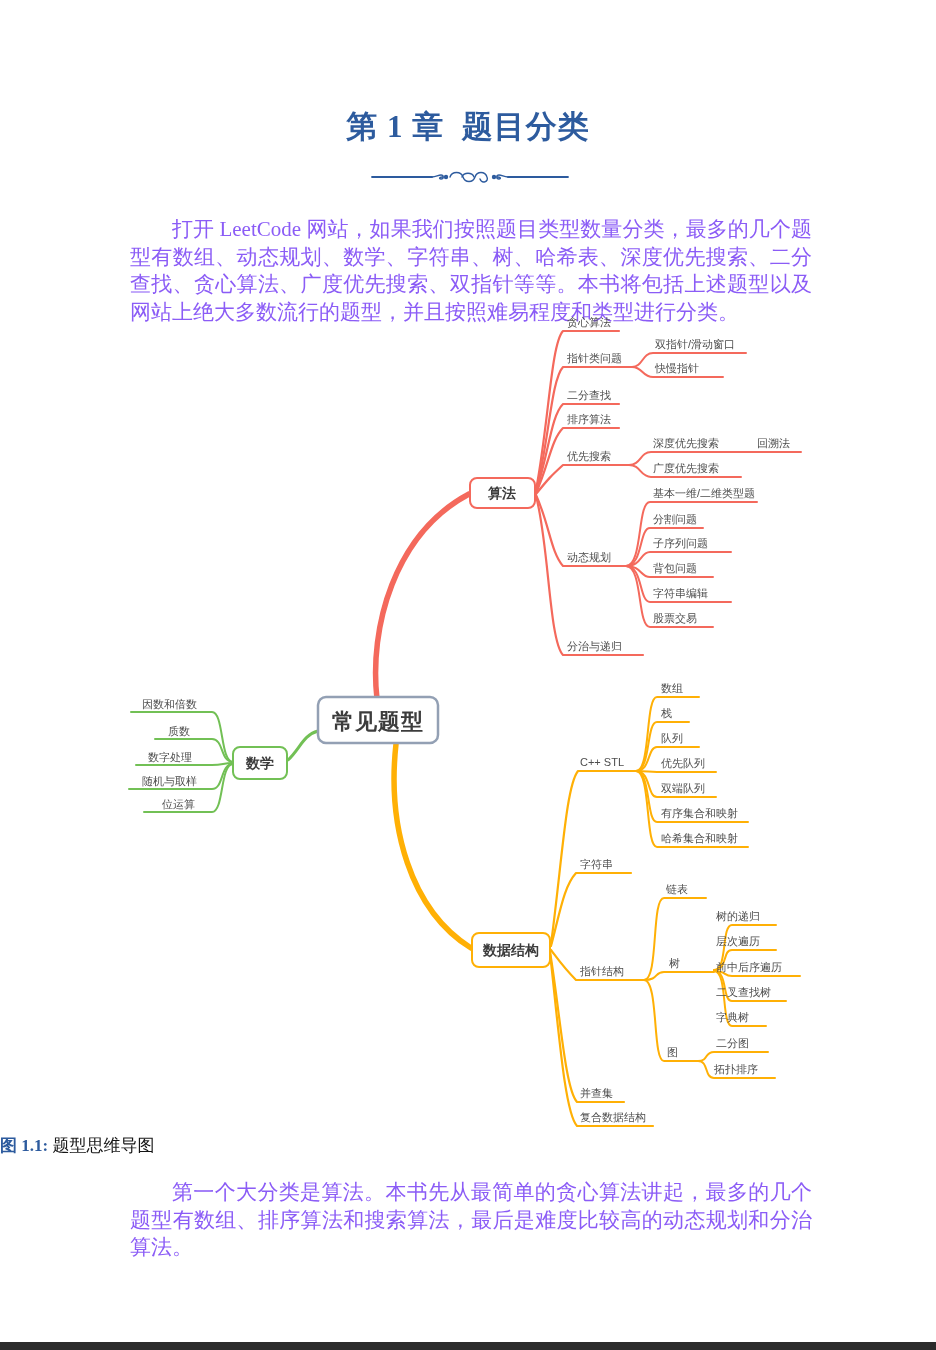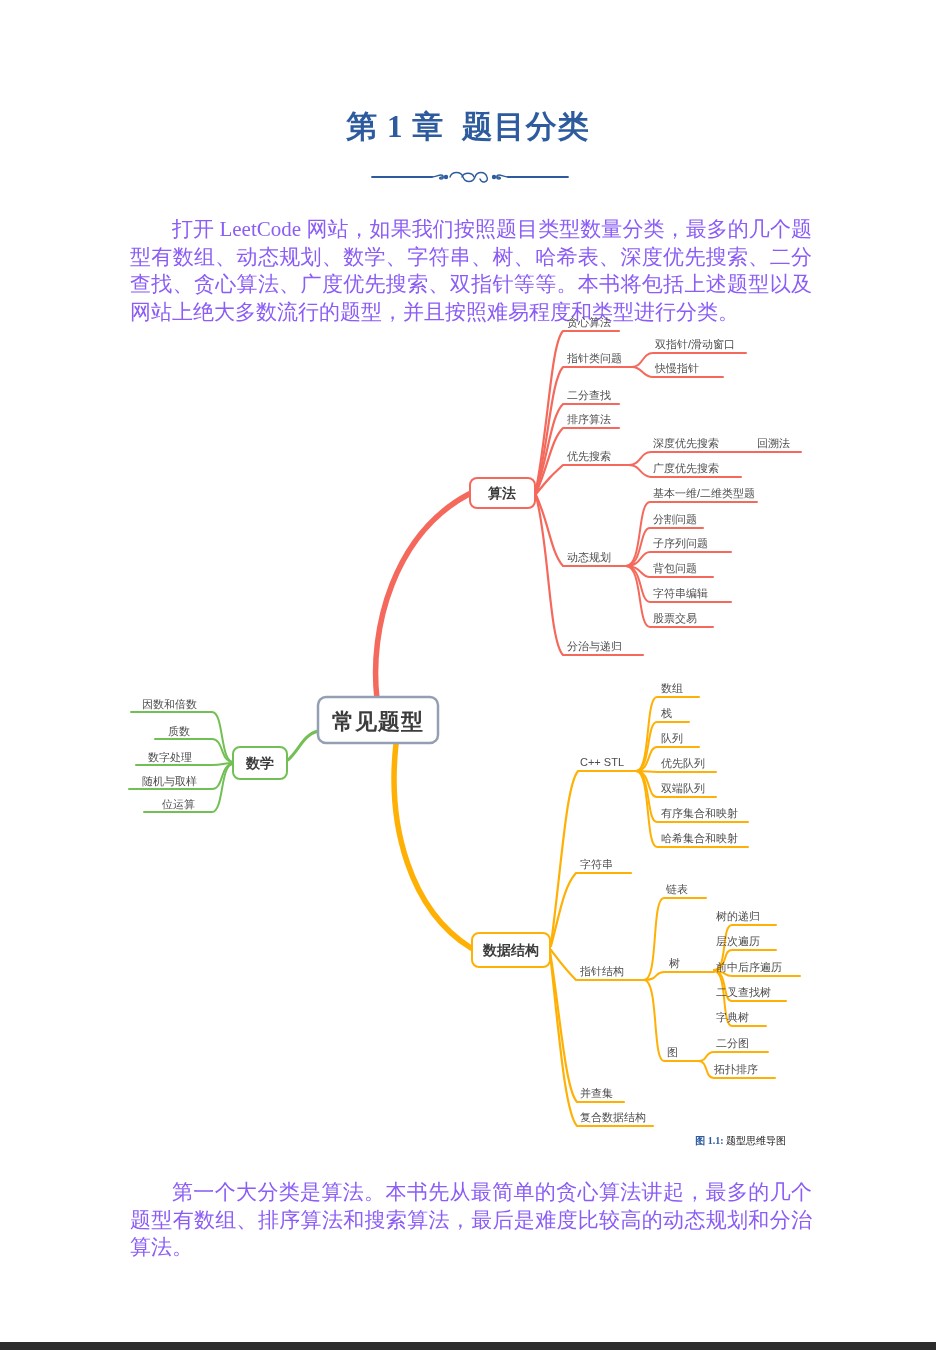--- a/index.html
+++ b/index.html
@@ -13,21 +13,21 @@
     font-size:31px;font-weight:bold;color:#2d5b9e;white-space:pre;
     letter-spacing:1px;
   }
   .para{
     left:130px;width:682px;font-size:21px;line-height:27.5px;
     text-align:justify;text-indent:2em;color:#8b5cf6;
   }
   .para1{top:216px;}
   .para2{top:1179px;}
   .fig-caption{
-    left:0;top:1134px;width:786px;text-align:right;font-size:10px;color:#141414;
+    left:0;top:1134px;width:786px;text-align:left;font-size:17px;color:#141414;
   }
   .fig-caption .cap-label{color:#2d5b9e;font-weight:bold;}
   .mindmap-svg{left:0;top:0;}
   .divider-svg{left:366px;top:166px;}
   .bottom-bar{left:0;top:1342px;width:936px;height:8px;background:#2c2c2c;}
   
   text{font-family:"Liberation Sans","DejaVu Sans",sans-serif;fill:#4d4d4d;font-size:11px;}
   text.end{text-anchor:end;}
   text.boxlbl{font-weight:bold;fill:#3c3c3c;font-size:14px;text-anchor:middle;}
   text.centerlbl{font-weight:bold;fill:#3c3c3c;font-size:22px;text-anchor:middle;letter-spacing:1px;}

